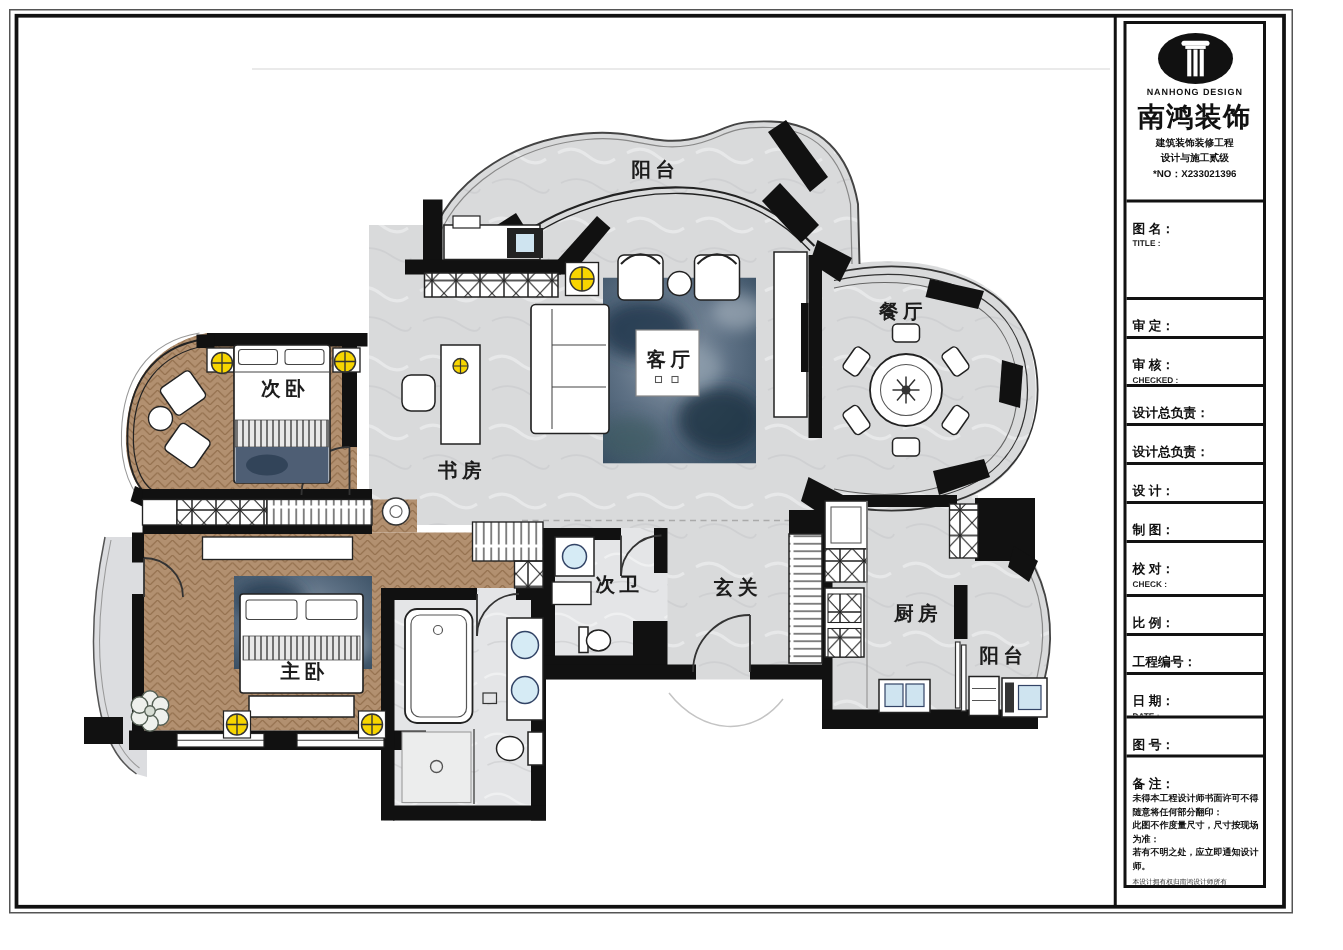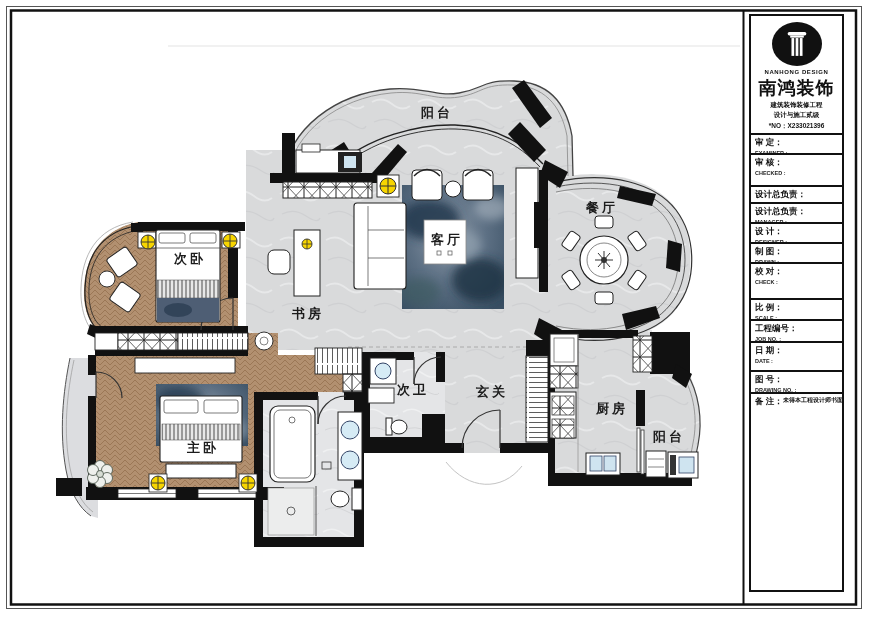--- a/index.html
+++ b/index.html
@@ -1,31 +1,31 @@
 <!DOCTYPE html>
 <html><head>
 <meta charset="utf-8">
 <style>
   html,body{margin:0;padding:0;background:#fff;}
   body{width:895px;height:633px;position:relative;overflow:hidden;
        font-family:"Liberation Sans",sans-serif;color:#111;}
   svg.plan{position:absolute;left:0;top:0;}
   .tb{position:absolute;left:749px;top:14px;width:95px;height:578px;
       border:2.5px solid #111;box-sizing:border-box;display:flex;flex-direction:column;background:#fff;}
-  .tb-sec{border-bottom:2px solid #111;box-sizing:border-box;flex:none;overflow:hidden;padding:2px 4px;}
+  .tb-sec{border-bottom:2px solid #111;box-sizing:border-box;flex:none;overflow:hidden;padding:12px 4px;}
   .tb-sec:last-child{border-bottom:none;flex:1;}
   .tb-logo{display:flex;flex-direction:column;align-items:center;padding-top:6px;}
   .logo-circle{width:50px;height:50px;border-radius:50%;background:#111;display:flex;align-items:center;justify-content:center;}
   .brand-en{font-size:6px;font-weight:bold;letter-spacing:.6px;margin-top:3px;}
   .brand-cn{font-size:18px;font-weight:bold;letter-spacing:1px;margin-top:1px;white-space:nowrap;}
   .cert{font-size:6.5px;font-weight:bold;margin-top:1px;}
   .license{font-size:6.5px;font-weight:bold;margin-top:2px;}
   .f-cn{font-size:8.5px;font-weight:bold;white-space:nowrap;}
   .f-en{font-size:5.5px;font-weight:bold;color:#222;margin-top:1px;white-space:nowrap;}
-  .tb-notes{display:flex;flex-direction:row;}
+  .tb-notes{display:flex;flex-direction:column;}
   .note-line{font-size:6px;font-weight:bold;line-height:1.5;white-space:nowrap;}
   .fine{font-size:4.5px;color:#333;margin-top:2px;white-space:nowrap;}
   .hotline{font-size:7.5px;font-weight:bold;border-top:1.5px solid #111;margin-top:auto;padding-top:3px;white-space:nowrap;}
   text.room-label{font-size:13px;letter-spacing:3px;fill:#1c1c1c;font-weight:600;
        font-family:"Liberation Sans",sans-serif;text-anchor:middle;}
 </style>
 </head>
 <body>
 
 <svg class="plan" width="895" height="633" viewBox="0 0 895 633">
@@ -405,20 +405,24 @@
         <rect x="18.4" y="13" width="3.2" height="21" fill="#fff"></rect>
         <rect x="23.3" y="13" width="3.2" height="21" fill="#fff"></rect>
       </svg>
     </div>
     <div class="brand-en">NANHONG DESIGN</div>
     <div class="brand-cn">南鸿装饰</div>
     <div class="cert">建筑装饰装修工程</div>
     <div class="cert">设计与施工贰级</div>
     <div class="license">*NO：X233021396</div>
   </div>
+  <div class="tb-sec" style="height:65px">
+    <div class="f-cn">图 名：</div>
+    <div class="f-en">TITLE :</div>
+  </div>
   <div class="tb-sec" style="height:20px">
     <div class="f-cn">审 定：</div>
     <div class="f-en">EXAMINER :</div>
   </div>
   <div class="tb-sec" style="height:32px">
     <div class="f-cn">审 核：</div>
     <div class="f-en">CHECKED :</div>
   </div>
   <div class="tb-sec" style="height:17px">
     <div class="f-cn">设计总负责：</div>

